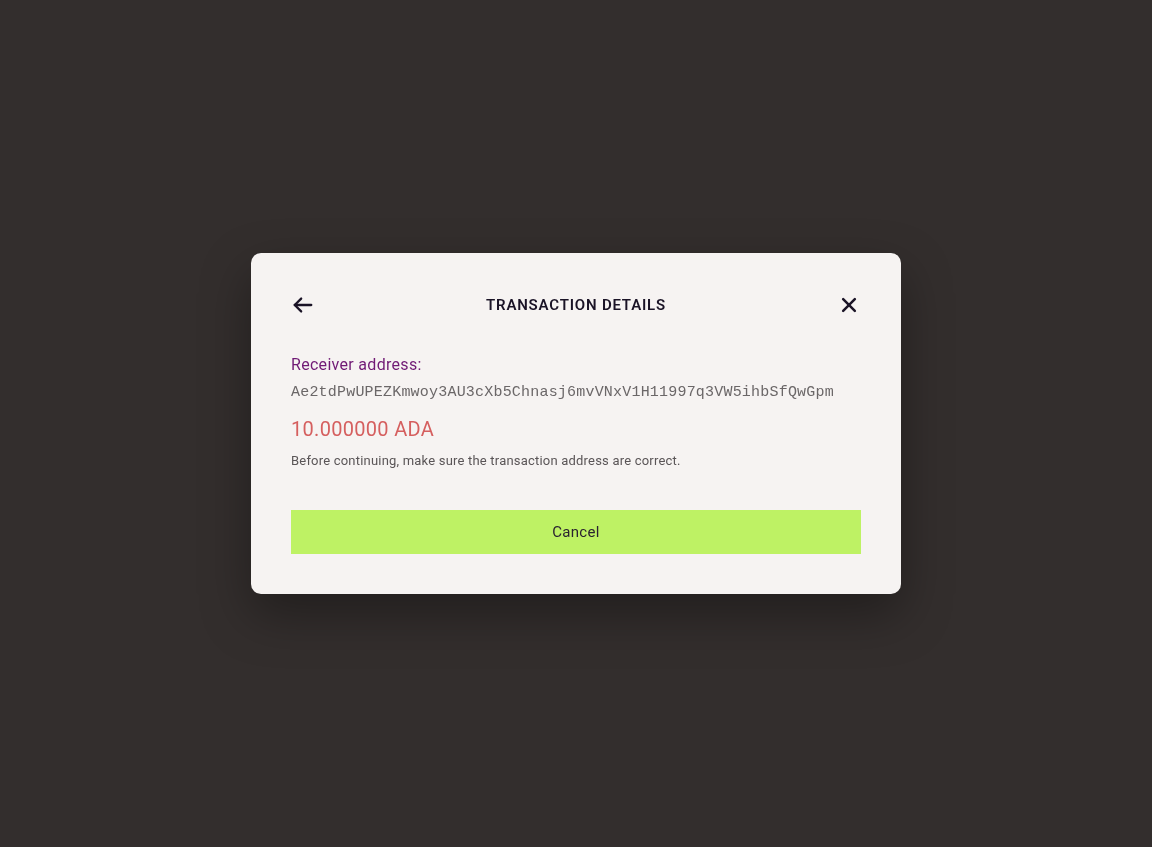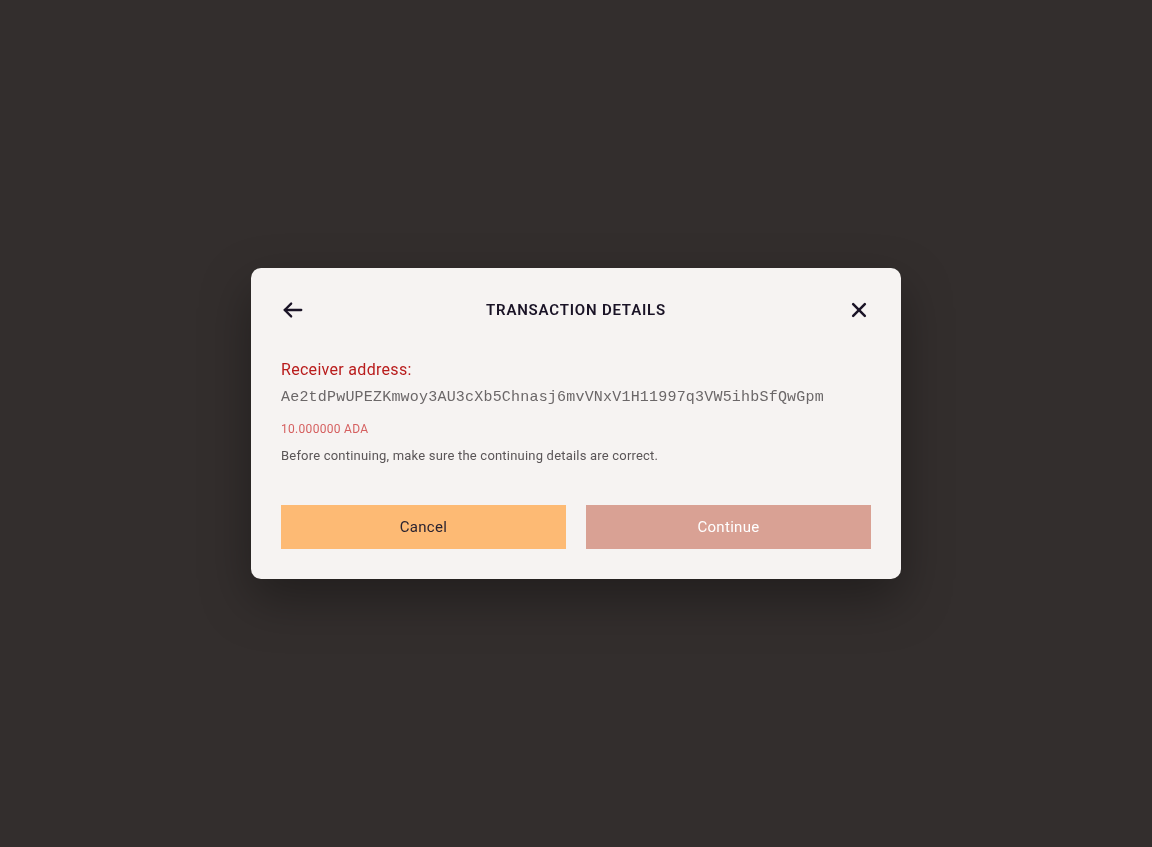--- a/index.html
+++ b/index.html
@@ -17,21 +17,21 @@
       align-items: center;
       justify-content: center;
       overflow: hidden;
     }
     
     .modal {
       width: 650px;
       background-color: #f6f3f2;
       border-radius: 10px;
       box-shadow: 0 20px 50px rgba(0, 0, 0, 0.35);
-      padding: 30px;
+      padding: 40px;
     }
     
     .modal-header {
       display: flex;
       align-items: center;
       justify-content: space-between;
       margin-bottom: 38px;
     }
     
     .back-button,
@@ -56,35 +56,35 @@
       font-size: 15px;
       font-weight: 600;
       letter-spacing: 0.8px;
       color: #1a1326;
     }
     
     .field-label {
       font-size: 16px;
       font-weight: 400;
       letter-spacing: 0.3px;
-      color: #b91c1c;
+      color: #701a75;
       margin-bottom: 10px;
     }
     
     .address-value {
       font-family: "SFMono-Regular", Consolas, "Liberation Mono", Menlo, Courier, monospace;
       font-size: 15px;
       letter-spacing: 0.2px;
       color: #6b6768;
       margin-bottom: 16px;
       word-break: break-all;
     }
     
     .amount-value {
-      font-size: 12px;
+      font-size: 20px;
       font-weight: 400;
       letter-spacing: 0.3px;
       color: #d55f5f;
       margin-bottom: 12px;
     }
     
     .warning-text {
       font-size: 13px;
       letter-spacing: 0.2px;
       color: #5a5557;
@@ -102,21 +102,21 @@
       border: none;
       border-radius: 0;
       font-size: 15px;
       font-weight: 400;
       letter-spacing: 0.3px;
       cursor: pointer;
       font-family: inherit;
     }
     
     .btn-cancel {
-      background-color: #fdba74;
+      background-color: #bef264;
       color: #2a2330;
     }
     
     .btn-continue {
       background-color: #d9a194;
       color: #ffffff;
     }
   </style>
 </head>
 <body>
@@ -140,19 +140,18 @@
 
   <div>
     <div class="field-label">Receiver address:</div>
     <div class="address-value">Ae2tdPwUPEZKmwoy3AU3cXb5Chnasj6mvVNxV1H11997q3VW5ihbSfQwGpm</div>
   </div>
 
   <div>
     <div class="amount-value">10.000000 ADA</div>
   </div>
 
-  <div class="warning-text">Before continuing, make sure the continuing details are correct.</div>
+  <div class="warning-text">Before continuing, make sure the transaction address are correct.</div>
 
   <div class="button-row">
     <button class="btn btn-cancel">Cancel</button>
-    <button class="btn btn-continue">Continue</button>
   </div>
 </div>
 
 </body></html>

